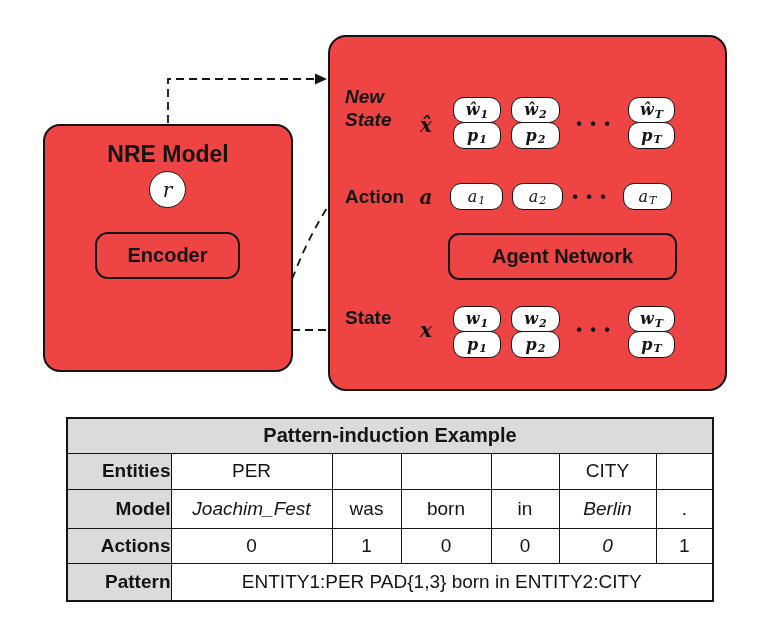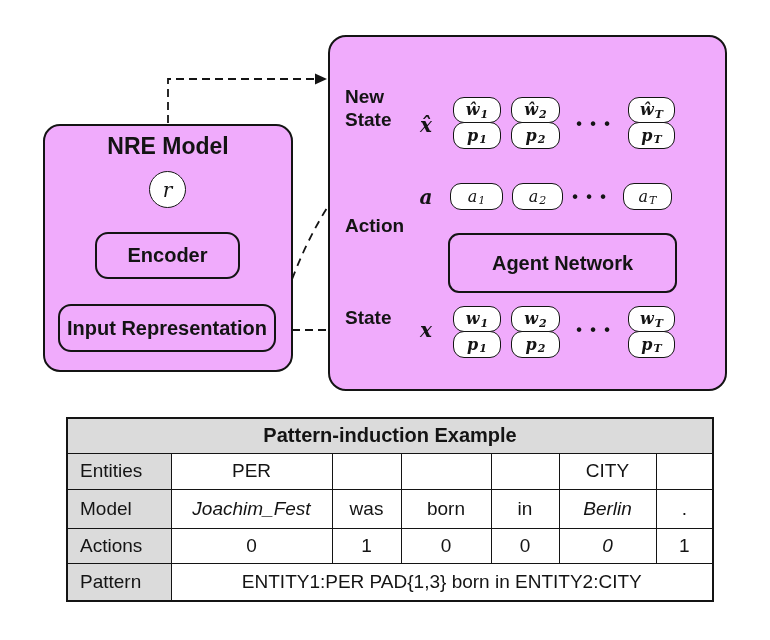--- a/index.html
+++ b/index.html
@@ -2,21 +2,21 @@
 <html><head>
 <meta charset="utf-8">
 <style>
   html,body{margin:0;padding:0;background:#ffffff;}
   #stage{
     position:relative;width:770px;height:640px;background:#ffffff;overflow:hidden;
     font-family:"Liberation Sans",sans-serif;color:#141414;
   }
   .abs{position:absolute;}
   .ctr{display:flex;align-items:center;justify-content:center;text-align:center;}
-  .box{border:2px solid #141414;border-radius:15px;background:#f0abfc;box-sizing:border-box;}
+  .box{border:2px solid #141414;border-radius:15px;background:#ef4444;box-sizing:border-box;}
   .lbl{font-weight:bold;color:#141414;}
   .f19{font-size:19px;}
   .f20{font-size:20px;}
   .f23{font-size:23px;}
   .math{font-family:"DejaVu Serif","Liberation Serif",serif;font-style:italic;}
   .mb{font-weight:bold;}
   .tok{
     border:1.7px solid #141414;border-radius:11px;background:#ffffff;box-sizing:border-box;
     display:flex;align-items:center;justify-content:center;font-size:16px;line-height:1;
   }
@@ -24,21 +24,21 @@
     font-family:"DejaVu Serif","Liberation Serif",serif;font-size:11px;
     display:inline-block;transform:translateY(4px);margin-left:1px;
   }
   .sym{font-size:20px;}
   .dots{font-weight:bold;font-size:16px;letter-spacing:2px;color:#141414;}
   
   #ptable{border-collapse:collapse;table-layout:fixed;width:646px;border:2.5px solid #141414;}
   #ptable td{border:1.6px solid #141414;padding:0;font-size:19px;text-align:center;
              color:#141414;background:#ffffff;overflow:hidden;}
   #ptable td.gray{background:#dbdbdb;}
-  #ptable td.rowlab{font-weight:normal;text-align:left;padding-left:12px;}
+  #ptable td.rowlab{font-weight:bold;text-align:right;padding-left:12px;}
   #ptable td.ttl{font-weight:bold;font-size:20px;}
   #ptable td.ital{font-style:italic;}
 </style>
 </head>
 <body>
 
 <div id="stage">
 
   <svg class="abs" style="left:0;top:0;" width="770" height="640" viewBox="0 0 770 640">
     <g fill="none" stroke="#141414" stroke-width="1.8">
@@ -68,30 +68,29 @@
       <polygon points="167,209 162,220 172,220"></polygon>
       <polygon points="167,283 162,294 172,294"></polygon>
       <polygon points="410,330 398,324.5 398,335.5"></polygon>
       <polygon points="681,125 693,119.5 693,130.5"></polygon>
       <polygon points="278,320 285.6,310.9 277,308.1"></polygon>
     </g>
   </svg>
 
 
   <div class="abs box" style="left:43px;top:124px;width:250px;height:248px;border-radius:17px;"></div>
-  <div class="abs lbl f23 ctr" style="left:43px;top:132px;width:250px;height:28px;">NRE Model</div>
+  <div class="abs lbl f23 ctr" style="left:43px;top:140px;width:250px;height:28px;">NRE Model</div>
   <div class="abs ctr" style="left:149px;top:171px;width:37px;height:37px;border:1.7px solid #141414;border-radius:50%;box-sizing:border-box;background:#fff;">
     <span class="math" style="font-size:20px;">r</span>
   </div>
   <div class="abs box ctr lbl f20" style="left:95px;top:232px;width:145px;height:47px;border-radius:13px;">Encoder</div>
-  <div class="abs box ctr lbl f20" style="left:58px;top:304px;width:218px;height:48px;border-radius:13px;">Input Representation</div>
 
   <div class="abs box" style="left:328px;top:35px;width:399px;height:356px;border-radius:18px;"></div>
 
-  <div class="abs lbl f19" style="left:345px;top:85px;width:70px;line-height:23px;">
+  <div class="abs lbl f19" style="left:345px;top:85px;width:70px;line-height:23px;font-style:italic;">
     <div>New</div>
     <div>State</div>
   </div>
   <div class="abs math mb sym ctr" style="left:410px;top:112px;width:32px;height:26px;">x̂</div>
 
   <div class="abs tok math mb" style="left:453px;top:97px;width:48px;height:26px;">
     <span>ŵ</span>
       <span class="msub">1</span>
   </div>
   <div class="abs tok math mb" style="left:453px;top:122px;width:48px;height:27px;">
@@ -109,37 +108,37 @@
   <div class="abs dots ctr" style="left:564px;top:112px;width:60px;height:24px;">• • •</div>
   <div class="abs tok math mb" style="left:628px;top:97px;width:47px;height:26px;">
     <span>ŵ</span>
       <span class="msub">T</span>
   </div>
   <div class="abs tok math mb" style="left:628px;top:122px;width:47px;height:27px;">
     <span>p</span>
       <span class="msub">T</span>
   </div>
 
-  <div class="abs lbl f19" style="left:345px;top:186px;width:64px;margin-top:29px;">Action</div>
+  <div class="abs lbl f19" style="left:345px;top:186px;width:64px;">Action</div>
   <div class="abs math mb sym ctr" style="left:410px;top:184px;width:32px;height:26px;">a</div>
   <div class="abs tok math" style="left:450px;top:183px;width:53px;height:27px;">
     <span>a</span>
       <span class="msub">1</span>
   </div>
   <div class="abs tok math" style="left:512px;top:183px;width:51px;height:27px;">
     <span>a</span>
       <span class="msub">2</span>
   </div>
   <div class="abs dots ctr" style="left:560px;top:185px;width:60px;height:24px;">• • •</div>
   <div class="abs tok math" style="left:623px;top:183px;width:49px;height:27px;">
     <span>a</span>
       <span class="msub">T</span>
   </div>
 
-  <div class="abs box ctr lbl f20" style="left:448px;top:233px;width:229px;height:60px;border-radius:11px;">Agent Network</div>
+  <div class="abs box ctr lbl f20" style="left:448px;top:233px;width:229px;height:47px;border-radius:11px;">Agent Network</div>
 
   <div class="abs lbl f19" style="left:345px;top:307px;width:60px;">State</div>
   <div class="abs math mb sym ctr" style="left:410px;top:317px;width:32px;height:26px;">x</div>
   <div class="abs tok math mb" style="left:453px;top:306px;width:48px;height:26px;">
     <span>w</span>
       <span class="msub">1</span>
   </div>
   <div class="abs tok math mb" style="left:453px;top:331px;width:48px;height:27px;">
     <span>p</span>
       <span class="msub">1</span>

